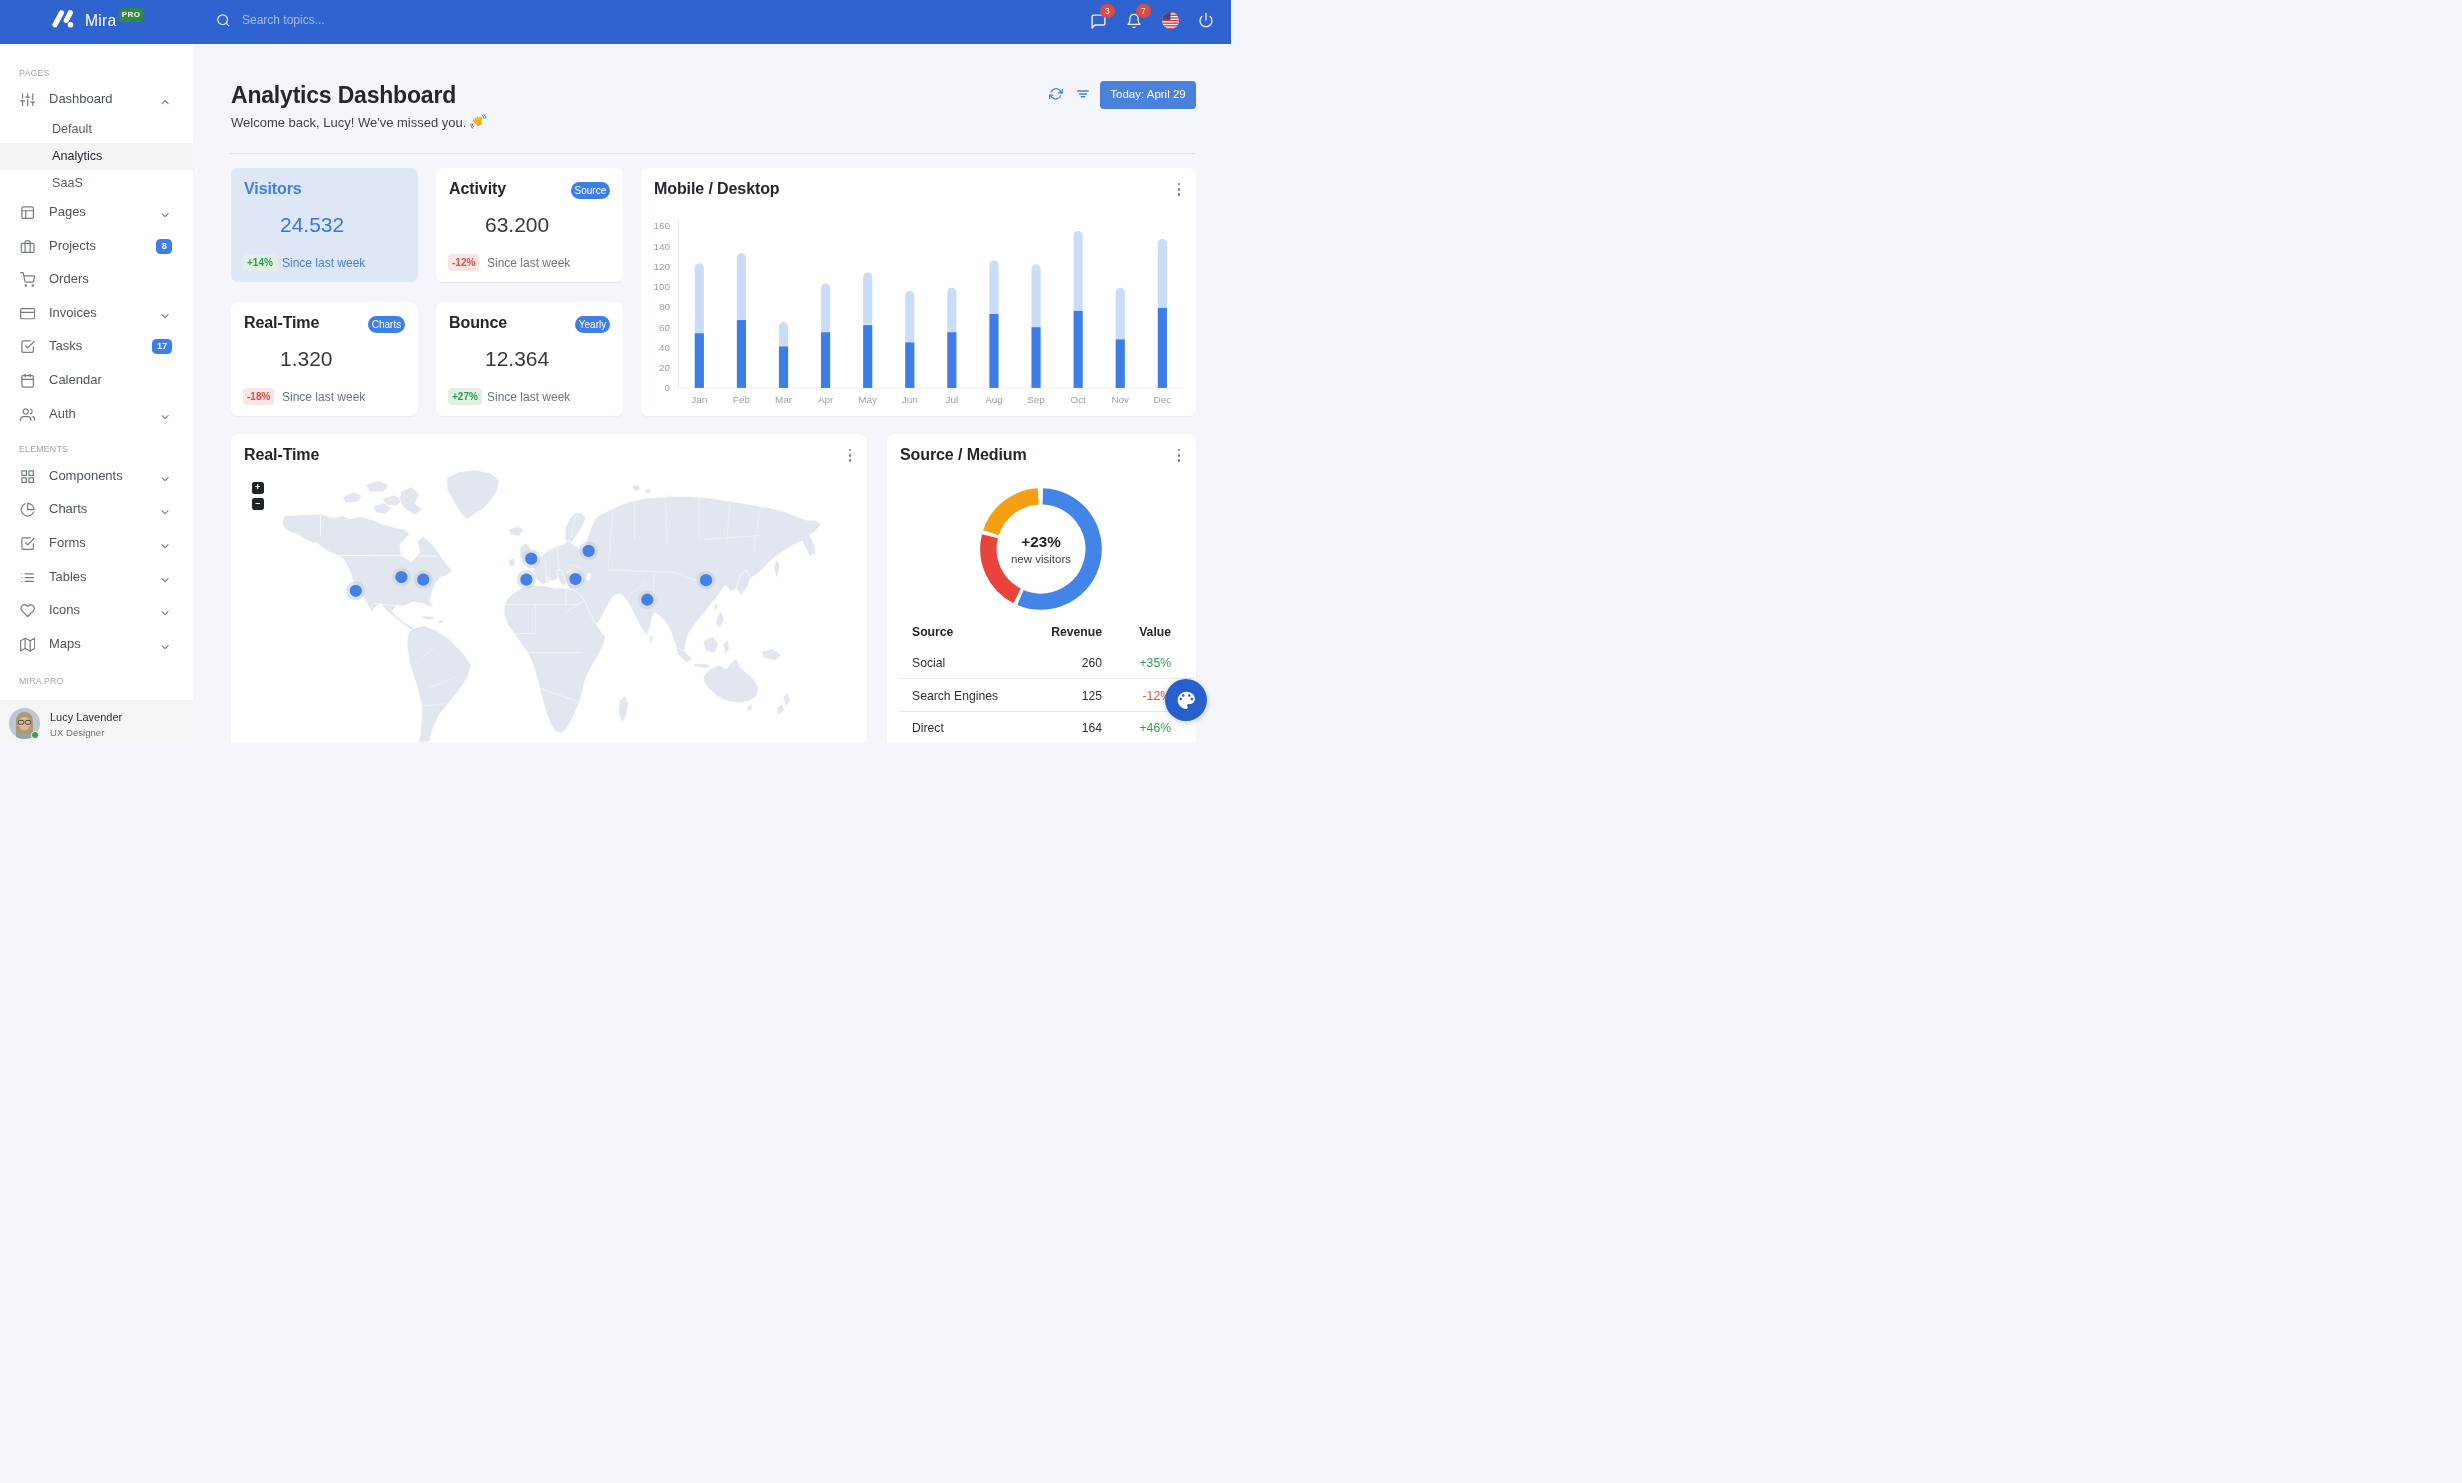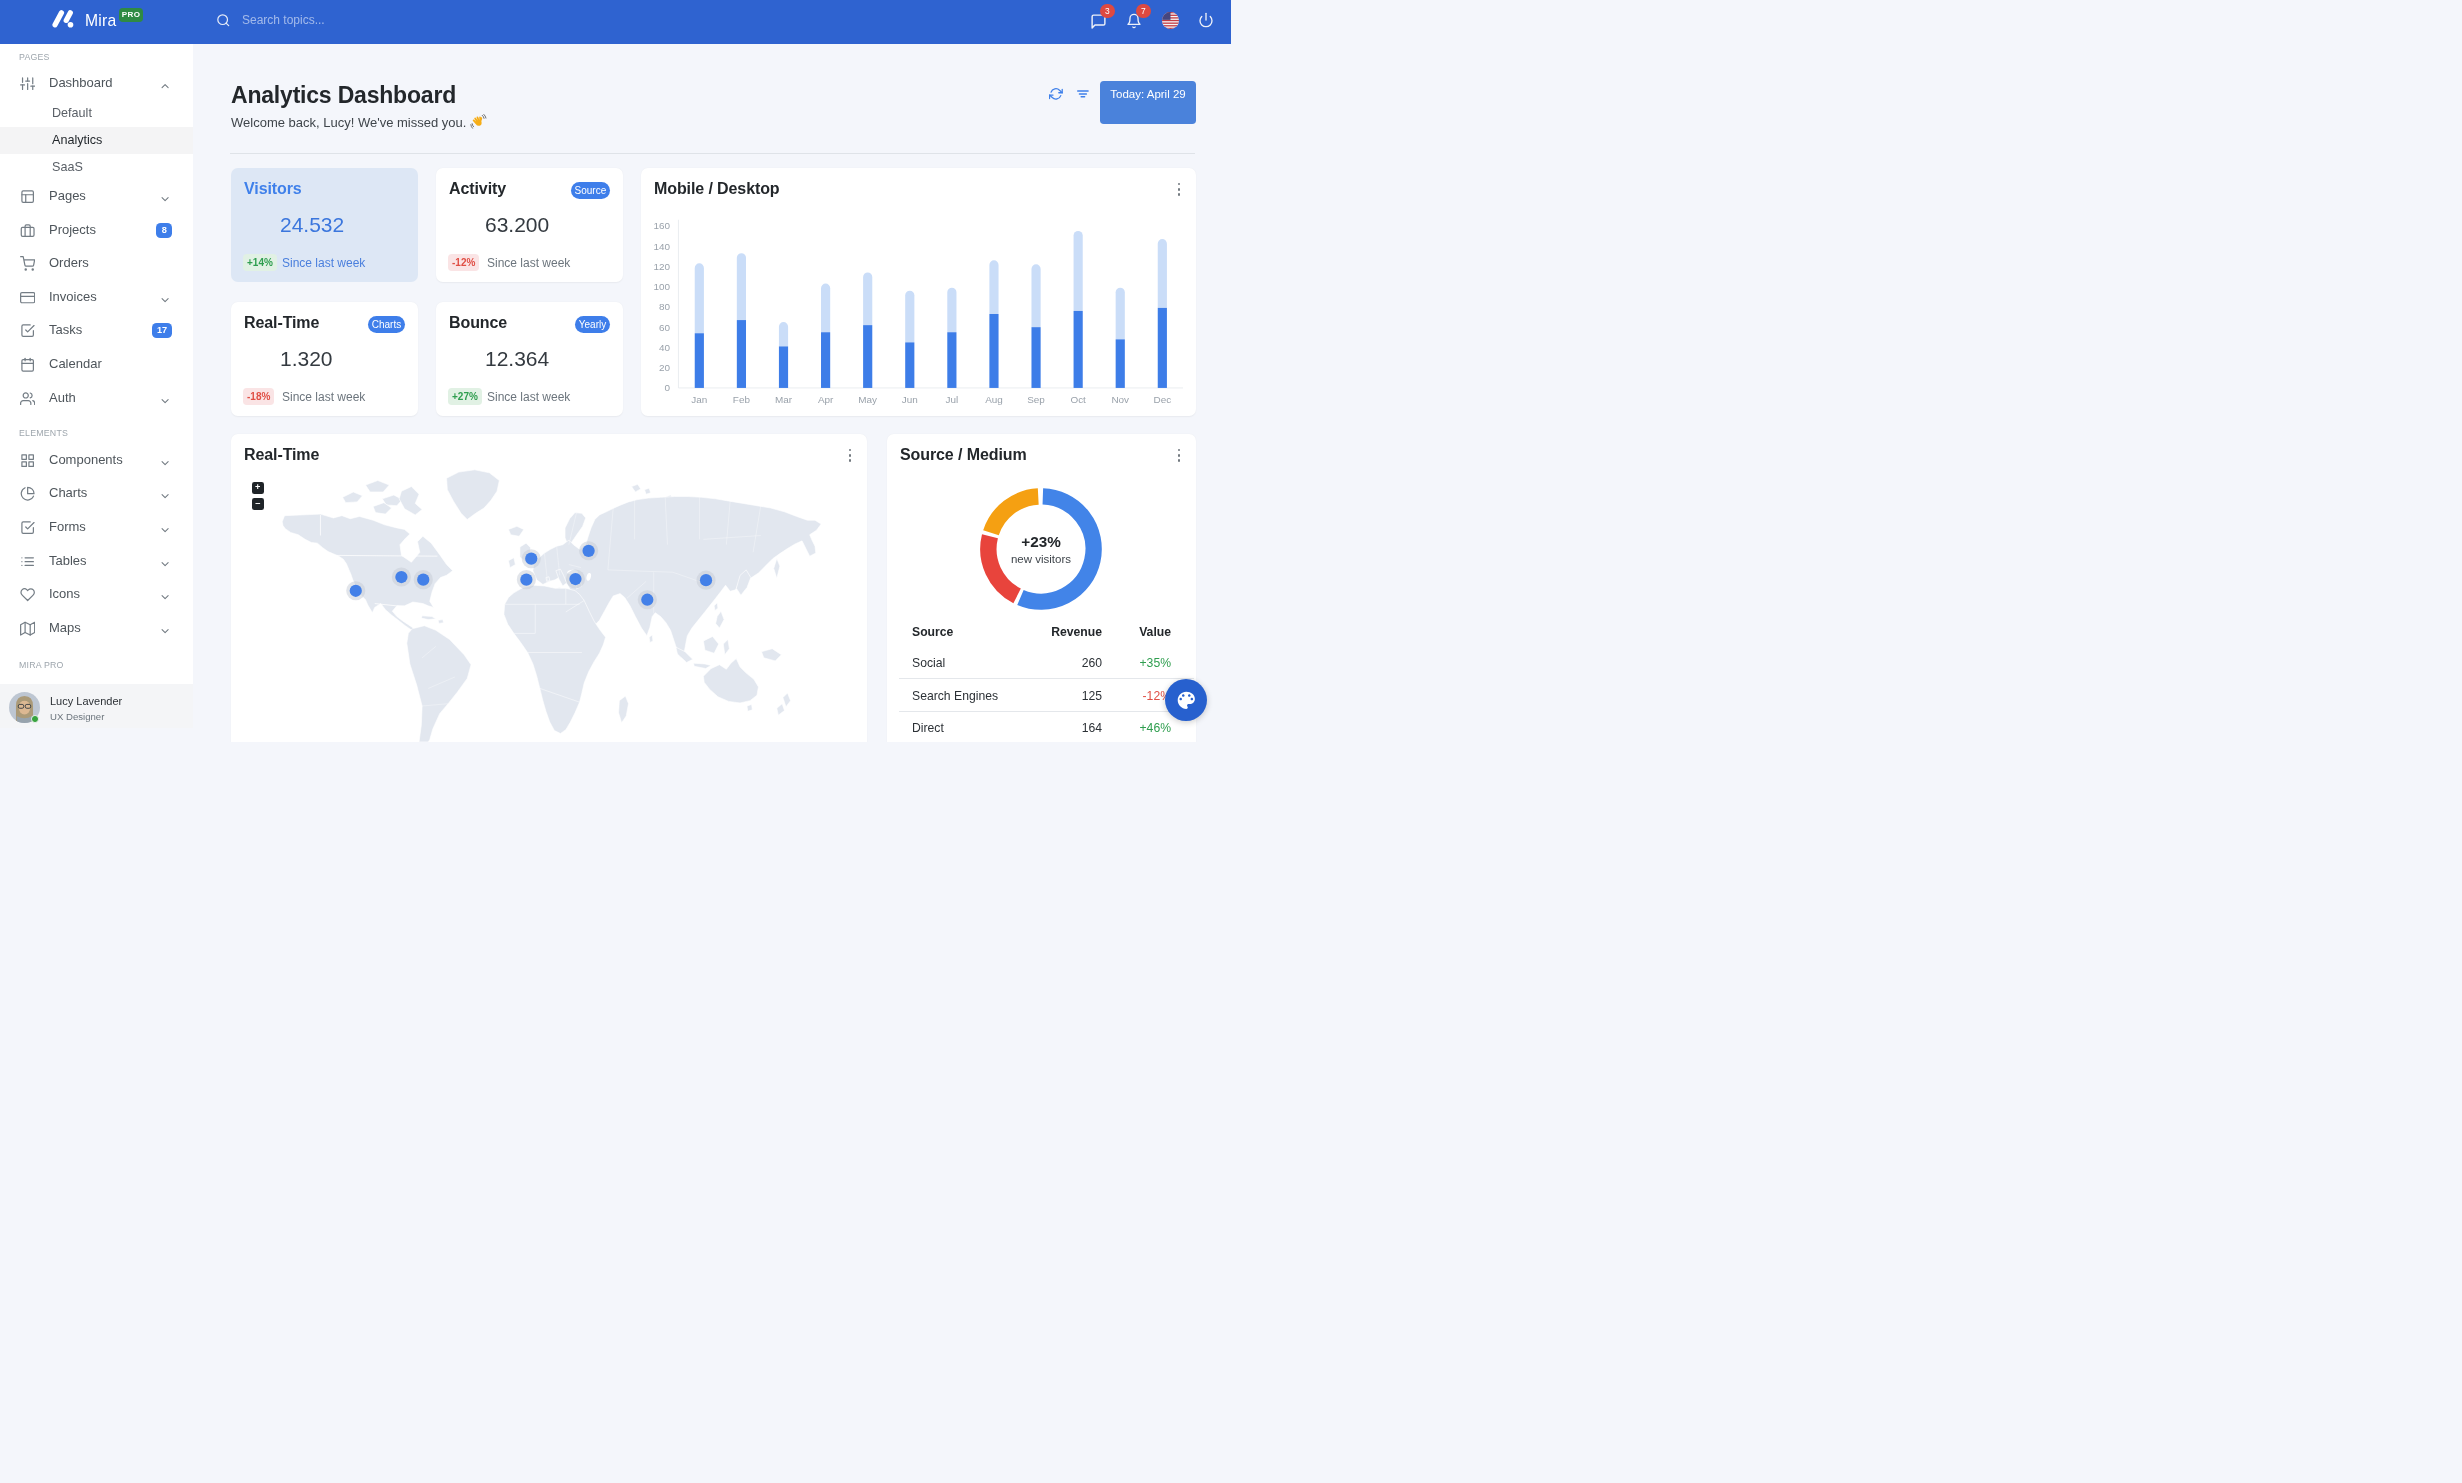--- a/index.html
+++ b/index.html
@@ -7,36 +7,36 @@
 body { font-family:"Liberation Sans", sans-serif; background:#f4f6fb; position:relative; }
 .abs { position:absolute; }
 
 #navbar { position:absolute; left:0; top:0; width:1231px; height:44px; background:#2f63d0; z-index:10; }
 #brandname { color:#fff; font-size:15.7px; font-weight:500; letter-spacing:0.2px; }
 #probadge { position:absolute; left:119px; top:8.4px; width:24px; height:13.8px; background:#2f8a43; border-radius:3.8px; color:#fff; font-size:8px; font-weight:700; text-align:center; line-height:13.8px; letter-spacing:0.4px; }
 #searchph { position:absolute; left:242px; top:13px; font-size:12px; color:rgba(255,255,255,.55); }
 .navico { position:absolute; top:13px; color:#eef1f8; }
 .navbadge { position:absolute; width:14.5px; height:14.5px; border-radius:50%; background:#de4940; color:#fff; font-size:8.4px; font-weight:400; text-align:center; line-height:14.5px; top:3.8px; }
 
-#sidebar { position:absolute; left:0; top:30px; width:193px; height:697px; background:#ffffff; z-index:5; }
+#sidebar { position:absolute; left:0; top:46px; width:193px; height:697px; background:#ffffff; z-index:5; }
 .sdlabel { position:absolute; left:19px; font-size:8.8px; color:#9ea6ad; letter-spacing:0.2px; }
 .sditem { position:absolute; left:0; width:193px; height:34px; }
 .sditem .ico { position:absolute; left:20px; top:9.2px; width:15.3px; height:15.3px; color:#747d85; }
 .sditem .txt { position:absolute; left:49px; top:8.4px; font-size:13px; color:#4e555b; }
 .sditem .chev { position:absolute; left:159px; top:13px; width:12.2px; height:12.2px; color:#6e777f; }
 .sdsub { position:absolute; left:52px; font-size:12.6px; color:#595f66; }
 .sdbadge { position:absolute; background:#3e7eea; color:#fff; font-size:9.2px; font-weight:600; border-radius:4.6px; text-align:center; }
 #sdactive { position:absolute; left:0; top:97px; width:193px; height:27px; background:#f4f4f5; }
 #sdfoot { position:absolute; left:0; top:654px; width:193px; height:44px; background:#f4f5f7; }
 
 #h1 { position:absolute; left:231px; top:82px; font-size:23px; font-weight:700; color:#23272b; letter-spacing:-0.2px; }
 #welcome { position:absolute; left:231px; top:113px; font-size:13px; color:#3f454b; }
 #hr { position:absolute; left:230px; top:153px; width:965px; height:0.8px; background:#dfe3e8; }
 .hdrico { position:absolute; top:87px; color:#3f80ea; }
-#todaybtn { position:absolute; left:1100px; top:81px; width:96px; height:43px; background:#4a82db; border-radius:3.8px; color:#fff; font-size:11.5px; text-align:center; line-height:26px; }
+#todaybtn { position:absolute; left:1100px; top:81px; width:96px; height:28px; background:#4a82db; border-radius:3.8px; color:#fff; font-size:11.5px; text-align:center; line-height:26px; }
 
 .card { position:absolute; background:#fff; border-radius:6.9px; box-shadow:0 0.8px 1.5px rgba(0,0,0,.05);padding-left:40px; }
 .ctitle { position:absolute; left:13px; top:11.5px; font-size:16px; font-weight:600; color:#23272b; letter-spacing:-0.1px; }
 .statval { position:absolute; left:9px; top:45px; font-size:21px; color:#343a40;margin-left:40px; }
 .statbadge { position:absolute; left:12.2px; top:86px; height:17px; border-radius:3.8px; font-size:10px; font-weight:700; line-height:17px; padding:0 3.8px; }
 .statsince { position:absolute; left:51px; top:88px; font-size:12px; color:#6c757d; }
 .bgreen { background:#e1f1e4; color:#2f9e4f; }
 .bred { background:#fae4e5; color:#e04f45; }
 .pillbadge { position:absolute; top:13.8px; height:17.6px; background:#3e7eea; border-radius:8.8px; color:#fff; font-size:10px; line-height:17.6px; padding:0 3.8px; }
 .dots { position:absolute; width:3.1px; height:13.8px; }

